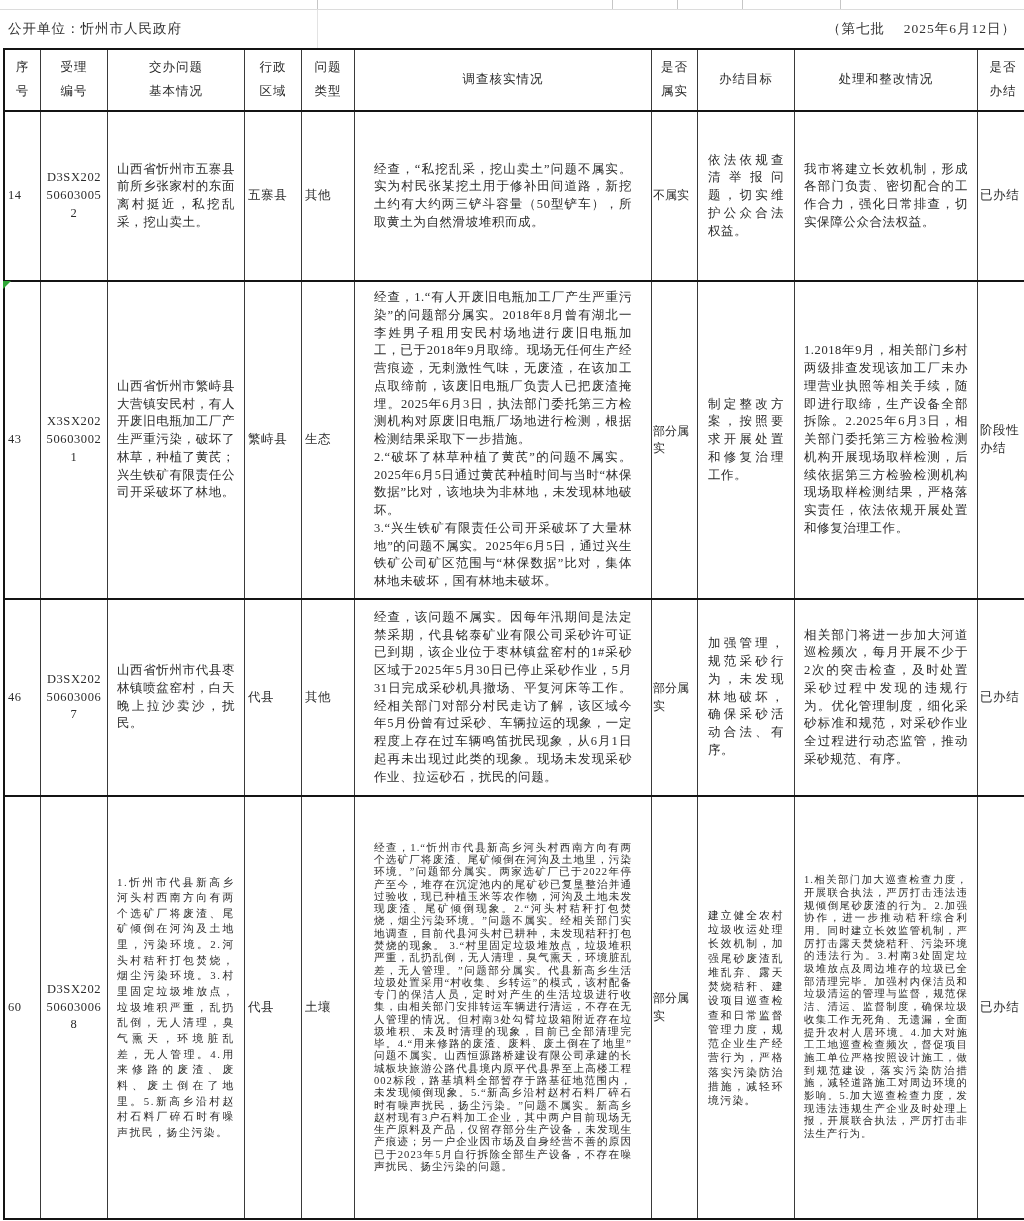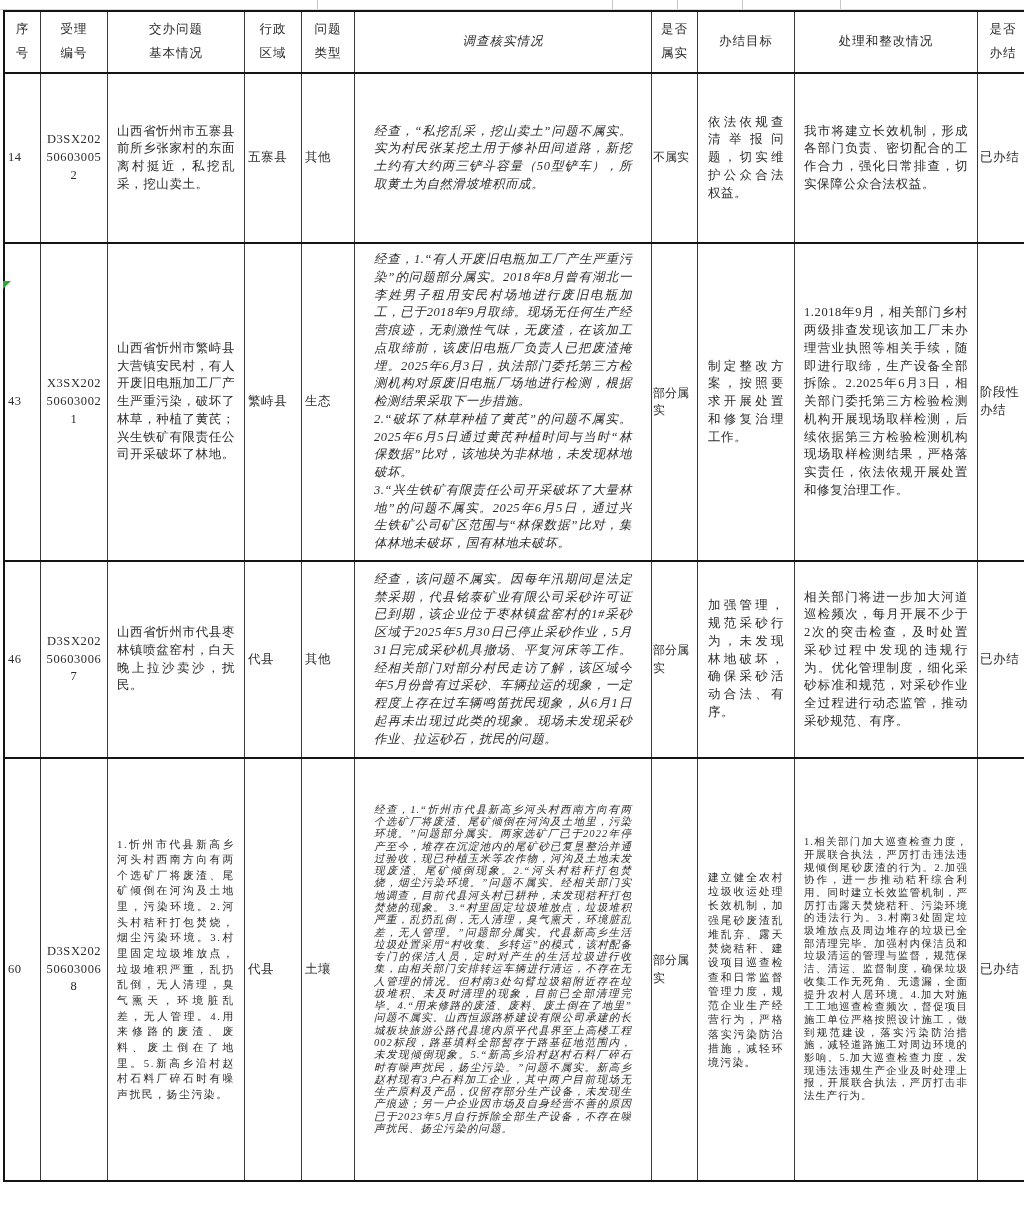--- a/index.html
+++ b/index.html
@@ -42,21 +42,21 @@
   thead tr{height:62px;}
   thead th{
     border-top:2px solid #141414;border-bottom:2px solid #141414;
     white-space:pre-line;text-align:center;line-height:1.9;
     font-size:12.5px;letter-spacing:1px;
   }
   tbody td{border-bottom:2px solid #141414;}
 
   
   .col-0{width:29px;}  .col-1{width:60px;}  .col-2{width:130px;}
-  .col-3{width:50px;}  .col-4{width:46px;}  .col-5{width:290px;font-style:italic;}
+  .col-3{width:50px;}  .col-4{width:46px;}  .col-5{width:290px;}
   .col-6{width:39px;}  .col-7{width:90px;}  .col-8{width:176px;}
   .col-9{width:44px;}
 
   
   td.col-0,td.col-3,td.col-4,td.col-6,td.col-9,td.col-10{text-align:left;}
   td.col-1{text-align:center;word-break:break-all;padding:8px 3px;}
   td.col-2{text-align:justify;padding:6px 9px;}
   td.col-5{text-align:justify;padding:6px 19px;white-space:pre-line;}
   td.col-7{text-align:justify;padding:6px 10px;}
   td.col-8{text-align:justify;padding:18px 9px;}
@@ -85,20 +85,25 @@
 <div class="page">
 
   <div class="top-strip">
     <span class="tick t1"></span>
     <span class="tick t2"></span>
     <span class="tick t3"></span>
     <span class="tick t4"></span>
     <span class="tick t5"></span>
   </div>
 
+  <div class="title-row">
+    <span class="tick"></span>
+    <span>公开单位：忻州市人民政府</span>
+    <span>（第七批　 2025年6月12日）</span>
+  </div>
 
   <table>
     <thead>
       <tr id="header-row">
           <th class="col-0">序
 号</th>
           <th class="col-1">受理
 编号</th>
           <th class="col-2">交办问题
 基本情况</th>

